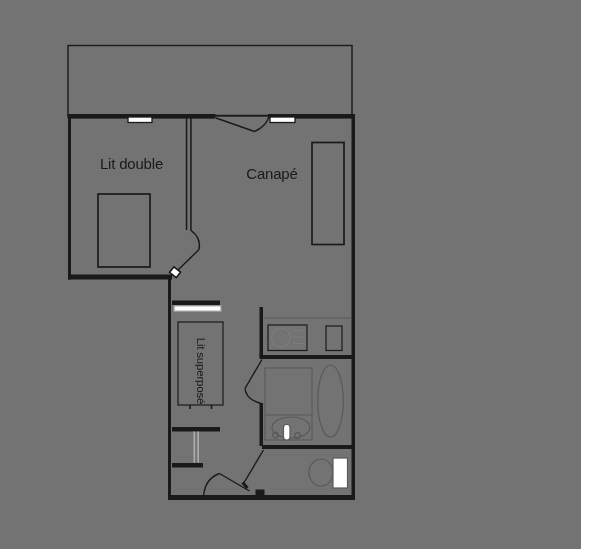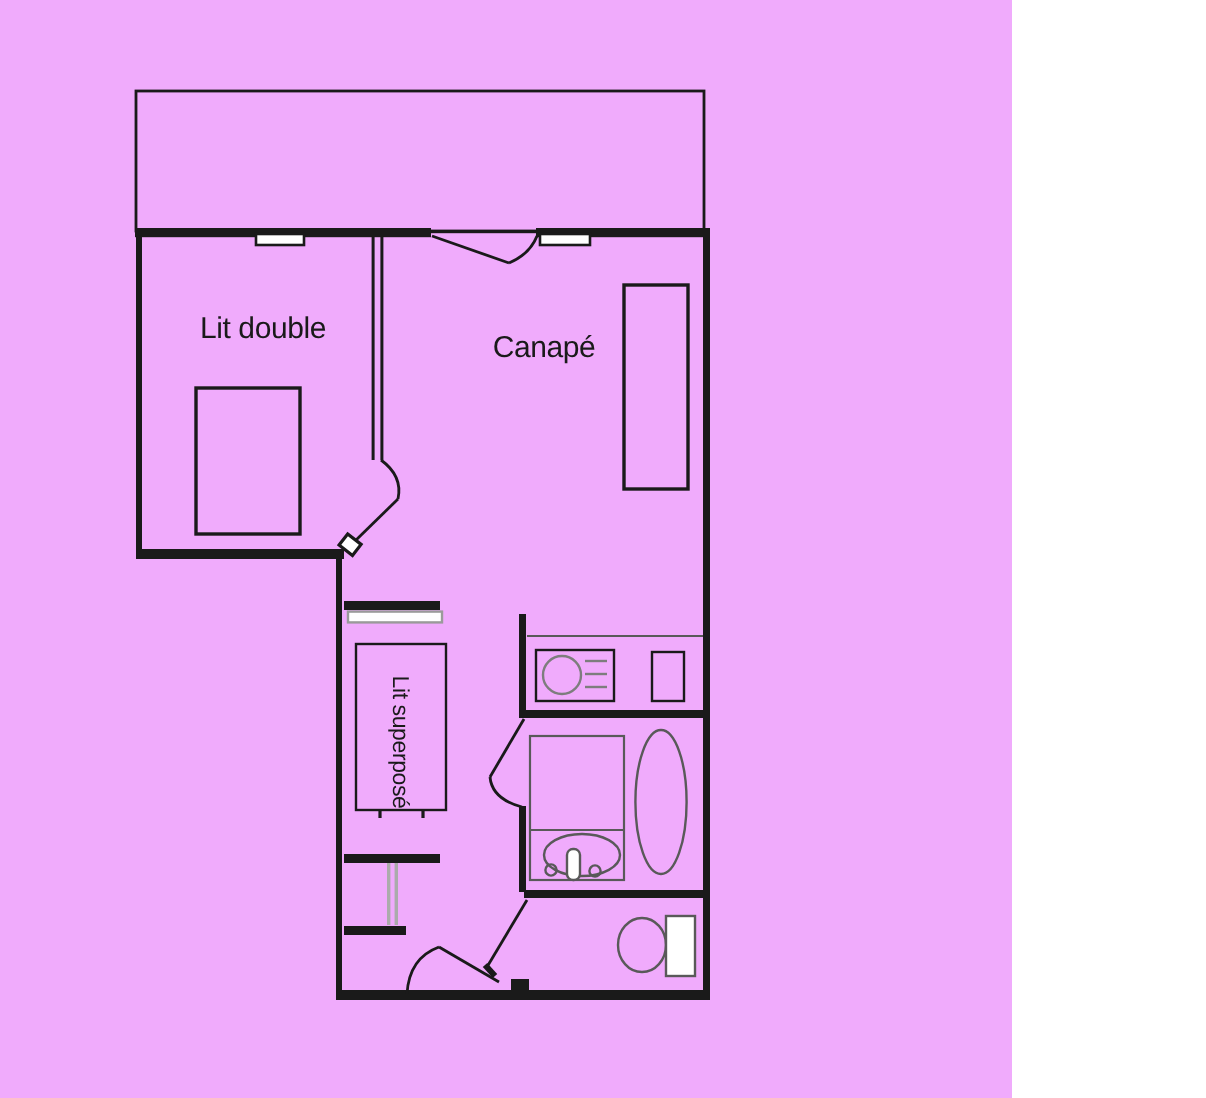--- a/index.html
+++ b/index.html
@@ -1,20 +1,20 @@
 <!DOCTYPE html>
 <html><head>
 <meta charset="utf-8">
 <style>
   html, body { margin: 0; padding: 0; background: #ffffff; }
   .page {
     position: relative;
-    width: 506px;
+    width: 581px;
     height: 549px;
-    background: #f0abfc;
+    background: #737373;
     overflow: hidden;
     font-family: "Liberation Sans", sans-serif;
   }
   svg { position: absolute; left: 0; top: 0; }
   .label {
     font-family: "Liberation Sans", sans-serif;
     font-size: 15px;
     letter-spacing: -0.2px;
   }
   .label-small {

